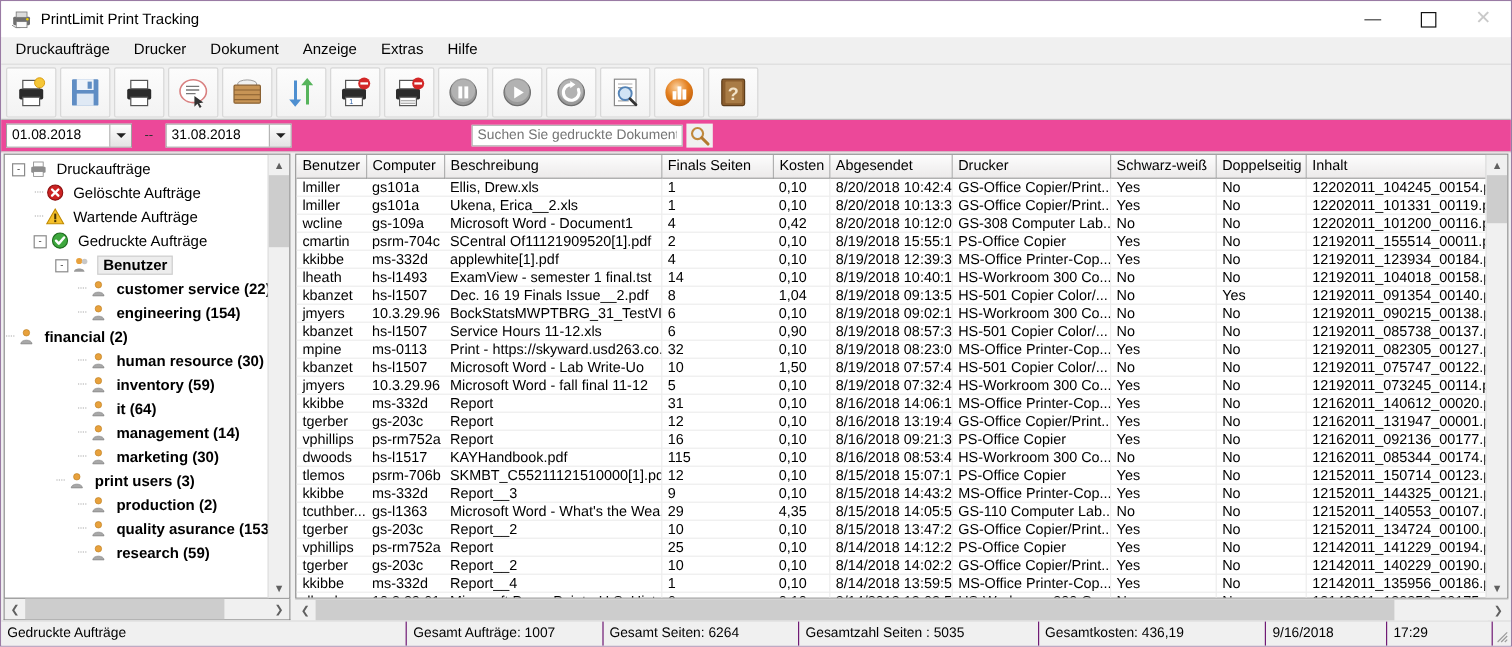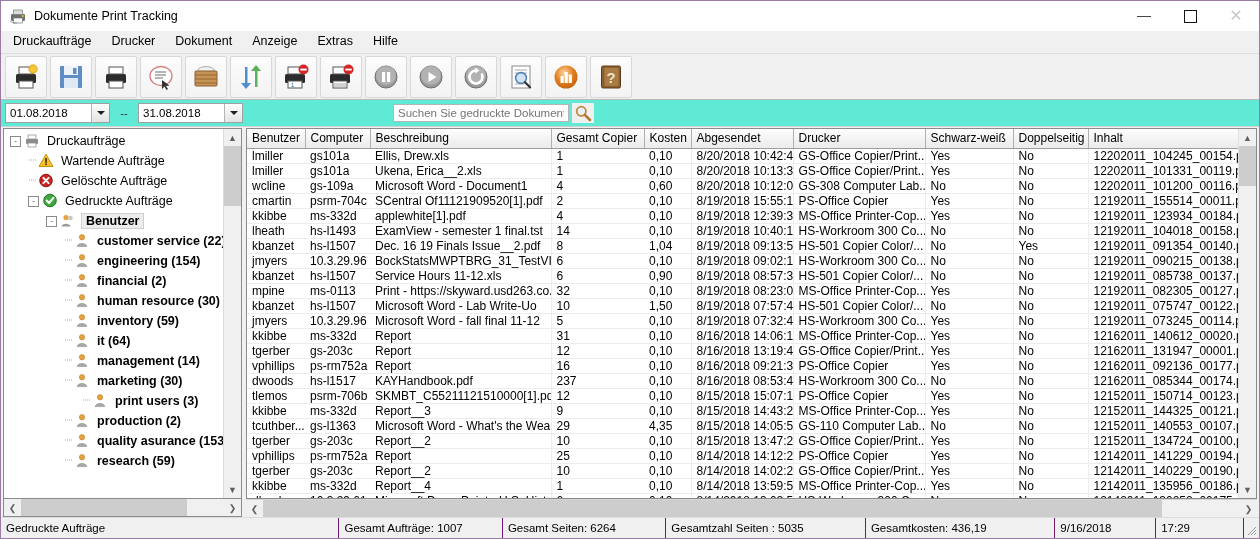--- a/index.html
+++ b/index.html
@@ -103,21 +103,21 @@
     display: flex; align-items: center; justify-content: center;
     background: linear-gradient(#fcfcfc, #f3f3f3);
     border: 1px solid #d8d8d8;
     border-radius: 2px;
     position: relative;
   }
 
   
   .filterbar {
     height: 26px;
-    background: #5eead4;
+    background: #ec4899;
     display: flex;
     align-items: center;
     padding-left: 4px;
     flex: 0 0 auto;
     border-bottom: 1px solid #cfcfcf;
   }
   .date-box {
     display: flex;
     align-items: stretch;
     height: 20px;
@@ -345,21 +345,21 @@
   <div class="titlebar">
     <span class="title-icon">
       <svg width="18" height="18" viewBox="0 0 18 18">
         <rect x="2" y="7" width="14" height="7" rx="1.2" fill="#6f6f6f"></rect>
         <rect x="4.5" y="3" width="9" height="4.5" fill="#dcdcdc" stroke="#7a7a7a" stroke-width=".7"></rect>
         <rect x="4.5" y="11" width="9" height="5" fill="#fbfbfb" stroke="#7a7a7a" stroke-width=".7"></rect>
         <circle cx="13.8" cy="9" r="1" fill="#f0d000"></circle>
         <path d="M1 14 Q4 17 8 16" stroke="#888" stroke-width=".8" fill="none"></path>
       </svg>
     </span>
-    <span class="title-text">Dokumente Print Tracking</span>
+    <span class="title-text">PrintLimit Print Tracking</span>
     <div class="title-buttons">
       <div class="tb-btn">
           <i class="tb-min"></i>
         </div>
       <div class="tb-btn">
           <i class="tb-max"></i>
         </div>
       <div class="tb-btn">
           <span class="tb-close">✕</span>
         </div>
@@ -553,37 +553,37 @@
                   <rect x="4" y="2" width="8" height="4" fill="#fdfdfd" stroke="#8a8a8a" stroke-width=".7"></rect>
                   <rect x="4" y="10" width="8" height="4" fill="#fdfdfd" stroke="#8a8a8a" stroke-width=".7"></rect>
                 </svg></span>
               <span class="label">Druckaufträge</span>
             </div>
             <div class="tree-row" style="padding-left: 24px;">
               <span class="dotline"><svg width="10" height="14" viewBox="0 0 10 14">
                   <line x1="1" y1="7" x2="9" y2="7" stroke="#a9a9a9" stroke-width="1" stroke-dasharray="1 1"></line>
                 </svg></span>
               <span class="tree-ico"><svg width="16" height="15" viewBox="0 0 16 15">
+                  <circle cx="8" cy="7.5" r="6.3" fill="#cc2222" stroke="#8d1010" stroke-width=".9"></circle>
+                  <path d="M5.4 4.9 L10.6 10.1 M10.6 4.9 L5.4 10.1" stroke="#fff" stroke-width="2" stroke-linecap="round"></path>
+                </svg></span>
+              <span class="label">Gelöschte Aufträge</span>
+            </div>
+            <div class="tree-row" style="padding-left: 24px;">
+              <span class="dotline"><svg width="10" height="14" viewBox="0 0 10 14">
+                  <line x1="1" y1="7" x2="9" y2="7" stroke="#a9a9a9" stroke-width="1" stroke-dasharray="1 1"></line>
+                </svg></span>
+              <span class="tree-ico"><svg width="16" height="15" viewBox="0 0 16 15">
                   <path d="M8 1.2 L15 13.5 L1 13.5 Z" fill="#f5c02a" stroke="#c08a00" stroke-width=".9"></path>
                   <rect x="7.2" y="5" width="1.7" height="4.8" fill="#4a3500"></rect>
                   <rect x="7.2" y="10.4" width="1.7" height="1.7" fill="#4a3500"></rect>
                 </svg></span>
               <span class="label">Wartende Aufträge</span>
             </div>
             <div class="tree-row" style="padding-left: 24px;">
-              <span class="dotline"><svg width="10" height="14" viewBox="0 0 10 14">
-                  <line x1="1" y1="7" x2="9" y2="7" stroke="#a9a9a9" stroke-width="1" stroke-dasharray="1 1"></line>
-                </svg></span>
-              <span class="tree-ico"><svg width="16" height="15" viewBox="0 0 16 15">
-                  <circle cx="8" cy="7.5" r="6.3" fill="#cc2222" stroke="#8d1010" stroke-width=".9"></circle>
-                  <path d="M5.4 4.9 L10.6 10.1 M10.6 4.9 L5.4 10.1" stroke="#fff" stroke-width="2" stroke-linecap="round"></path>
-                </svg></span>
-              <span class="label">Gelöschte Aufträge</span>
-            </div>
-            <div class="tree-row" style="padding-left: 24px;">
               <span class="expander">-</span>
               <span class="tree-ico"><svg width="16" height="15" viewBox="0 0 16 15">
                   <circle cx="8" cy="7.5" r="6.3" fill="#3ea83e" stroke="#1e6b1e" stroke-width=".9"></circle>
                   <path d="M4.7 7.6 L7 10 L11.4 4.9" stroke="#fff" stroke-width="2.1" fill="none" stroke-linecap="round" stroke-linejoin="round"></path>
                 </svg></span>
               <span class="label">Gedruckte Aufträge</span>
             </div>
             <div class="tree-row bold" style="padding-left: 42px;">
               <span class="expander">-</span>
               <span class="tree-ico"><svg width="16" height="15" viewBox="0 0 16 15">
@@ -606,81 +606,81 @@
             <div class="tree-row bold" style="padding-left: 60px;">
               <span class="dotline"><svg width="10" height="14" viewBox="0 0 10 14">
                   <line x1="1" y1="7" x2="9" y2="7" stroke="#a9a9a9" stroke-width="1" stroke-dasharray="1 1"></line>
                 </svg></span>
               <span class="tree-ico"><svg width="16" height="15" viewBox="0 0 16 15">
                   <circle cx="8" cy="4.3" r="2.7" fill="#e8a13c" stroke="#b87a1d" stroke-width=".5"></circle>
                   <path d="M3.3 13.6 C3.3 9.4 12.7 9.4 12.7 13.6 Z" fill="#a8a8a8" stroke="#7d7d7d" stroke-width=".5"></path>
                 </svg></span>
               <span class="label">engineering (154)</span>
             </div>
+            <div class="tree-row bold" style="">
+              <span class="dotline"><svg width="10" height="14" viewBox="0 0 10 14">
+                  <line x1="1" y1="7" x2="9" y2="7" stroke="#a9a9a9" stroke-width="1" stroke-dasharray="1 1"></line>
+                </svg></span>
+              <span class="tree-ico"><svg width="16" height="15" viewBox="0 0 16 15">
+                  <circle cx="8" cy="4.3" r="2.7" fill="#e8a13c" stroke="#b87a1d" stroke-width=".5"></circle>
+                  <path d="M3.3 13.6 C3.3 9.4 12.7 9.4 12.7 13.6 Z" fill="#a8a8a8" stroke="#7d7d7d" stroke-width=".5"></path>
+                </svg></span>
+              <span class="label">financial (2)</span>
+            </div>
             <div class="tree-row bold" style="padding-left: 60px;">
               <span class="dotline"><svg width="10" height="14" viewBox="0 0 10 14">
                   <line x1="1" y1="7" x2="9" y2="7" stroke="#a9a9a9" stroke-width="1" stroke-dasharray="1 1"></line>
                 </svg></span>
               <span class="tree-ico"><svg width="16" height="15" viewBox="0 0 16 15">
                   <circle cx="8" cy="4.3" r="2.7" fill="#e8a13c" stroke="#b87a1d" stroke-width=".5"></circle>
                   <path d="M3.3 13.6 C3.3 9.4 12.7 9.4 12.7 13.6 Z" fill="#a8a8a8" stroke="#7d7d7d" stroke-width=".5"></path>
                 </svg></span>
-              <span class="label">financial (2)</span>
+              <span class="label">human resource (30)</span>
             </div>
             <div class="tree-row bold" style="padding-left: 60px;">
               <span class="dotline"><svg width="10" height="14" viewBox="0 0 10 14">
                   <line x1="1" y1="7" x2="9" y2="7" stroke="#a9a9a9" stroke-width="1" stroke-dasharray="1 1"></line>
                 </svg></span>
               <span class="tree-ico"><svg width="16" height="15" viewBox="0 0 16 15">
                   <circle cx="8" cy="4.3" r="2.7" fill="#e8a13c" stroke="#b87a1d" stroke-width=".5"></circle>
                   <path d="M3.3 13.6 C3.3 9.4 12.7 9.4 12.7 13.6 Z" fill="#a8a8a8" stroke="#7d7d7d" stroke-width=".5"></path>
                 </svg></span>
-              <span class="label">human resource (30)</span>
+              <span class="label">inventory (59)</span>
             </div>
             <div class="tree-row bold" style="padding-left: 60px;">
               <span class="dotline"><svg width="10" height="14" viewBox="0 0 10 14">
                   <line x1="1" y1="7" x2="9" y2="7" stroke="#a9a9a9" stroke-width="1" stroke-dasharray="1 1"></line>
                 </svg></span>
               <span class="tree-ico"><svg width="16" height="15" viewBox="0 0 16 15">
                   <circle cx="8" cy="4.3" r="2.7" fill="#e8a13c" stroke="#b87a1d" stroke-width=".5"></circle>
                   <path d="M3.3 13.6 C3.3 9.4 12.7 9.4 12.7 13.6 Z" fill="#a8a8a8" stroke="#7d7d7d" stroke-width=".5"></path>
                 </svg></span>
-              <span class="label">inventory (59)</span>
+              <span class="label">it (64)</span>
             </div>
             <div class="tree-row bold" style="padding-left: 60px;">
               <span class="dotline"><svg width="10" height="14" viewBox="0 0 10 14">
                   <line x1="1" y1="7" x2="9" y2="7" stroke="#a9a9a9" stroke-width="1" stroke-dasharray="1 1"></line>
                 </svg></span>
               <span class="tree-ico"><svg width="16" height="15" viewBox="0 0 16 15">
                   <circle cx="8" cy="4.3" r="2.7" fill="#e8a13c" stroke="#b87a1d" stroke-width=".5"></circle>
                   <path d="M3.3 13.6 C3.3 9.4 12.7 9.4 12.7 13.6 Z" fill="#a8a8a8" stroke="#7d7d7d" stroke-width=".5"></path>
                 </svg></span>
-              <span class="label">it (64)</span>
+              <span class="label">management (14)</span>
             </div>
             <div class="tree-row bold" style="padding-left: 60px;">
               <span class="dotline"><svg width="10" height="14" viewBox="0 0 10 14">
                   <line x1="1" y1="7" x2="9" y2="7" stroke="#a9a9a9" stroke-width="1" stroke-dasharray="1 1"></line>
                 </svg></span>
               <span class="tree-ico"><svg width="16" height="15" viewBox="0 0 16 15">
                   <circle cx="8" cy="4.3" r="2.7" fill="#e8a13c" stroke="#b87a1d" stroke-width=".5"></circle>
                   <path d="M3.3 13.6 C3.3 9.4 12.7 9.4 12.7 13.6 Z" fill="#a8a8a8" stroke="#7d7d7d" stroke-width=".5"></path>
                 </svg></span>
-              <span class="label">management (14)</span>
-            </div>
-            <div class="tree-row bold" style="padding-left: 60px;">
-              <span class="dotline"><svg width="10" height="14" viewBox="0 0 10 14">
-                  <line x1="1" y1="7" x2="9" y2="7" stroke="#a9a9a9" stroke-width="1" stroke-dasharray="1 1"></line>
-                </svg></span>
-              <span class="tree-ico"><svg width="16" height="15" viewBox="0 0 16 15">
-                  <circle cx="8" cy="4.3" r="2.7" fill="#e8a13c" stroke="#b87a1d" stroke-width=".5"></circle>
-                  <path d="M3.3 13.6 C3.3 9.4 12.7 9.4 12.7 13.6 Z" fill="#a8a8a8" stroke="#7d7d7d" stroke-width=".5"></path>
-                </svg></span>
               <span class="label">marketing (30)</span>
             </div>
-            <div class="tree-row bold" style="padding-left: 56px; margin-left: 22px;">
+            <div class="tree-row bold" style="padding-left: 42px;">
               <span class="dotline"><svg width="10" height="14" viewBox="0 0 10 14">
                   <line x1="1" y1="7" x2="9" y2="7" stroke="#a9a9a9" stroke-width="1" stroke-dasharray="1 1"></line>
                 </svg></span>
               <span class="tree-ico"><svg width="16" height="15" viewBox="0 0 16 15">
                   <circle cx="8" cy="4.3" r="2.7" fill="#e8a13c" stroke="#b87a1d" stroke-width=".5"></circle>
                   <path d="M3.3 13.6 C3.3 9.4 12.7 9.4 12.7 13.6 Z" fill="#a8a8a8" stroke="#7d7d7d" stroke-width=".5"></path>
                 </svg></span>
               <span class="label">print users (3)</span>
             </div>
             <div class="tree-row bold" style="padding-left: 60px;">
@@ -745,21 +745,21 @@
                 <col style="width: 132px;">
                 <col style="width: 88px;">
                 <col style="width: 75px;">
                 <col style="width: 150px;">
               </colgroup>
             <thead>
                 <tr id="grid-head">
                   <th>Benutzer</th>
                   <th>Computer</th>
                   <th>Beschreibung</th>
-                  <th>Gesamt Copier</th>
+                  <th>Finals Seiten</th>
                   <th>Kosten</th>
                   <th>Abgesendet</th>
                   <th>Drucker</th>
                   <th>Schwarz-weiß</th>
                   <th>Doppelseitig</th>
                   <th>Inhalt</th>
                 </tr>
               </thead>
             <tbody id="grid-body">
                 <tr>
@@ -784,21 +784,21 @@
                   <td class="sep">GS-Office Copier/Print...</td>
                   <td class="sep">Yes</td>
                   <td class="sep">No</td>
                   <td>12202011_101331_00119.pdf</td>
                 </tr>
                 <tr>
                   <td>wcline</td>
                   <td>gs-109a</td>
                   <td class="sep">Microsoft Word - Document1</td>
                   <td>4</td>
-                  <td class="sep">0,60</td>
+                  <td class="sep">0,42</td>
                   <td class="sep">8/20/2018 10:12:00</td>
                   <td class="sep">GS-308 Computer Lab...</td>
                   <td class="sep">No</td>
                   <td class="sep">No</td>
                   <td>12202011_101200_00116.pdf</td>
                 </tr>
                 <tr>
                   <td>cmartin</td>
                   <td>psrm-704c</td>
                   <td class="sep">SCentral Of11121909520[1].pdf</td>
@@ -939,21 +939,21 @@
                   <td class="sep">8/16/2018 09:21:36</td>
                   <td class="sep">PS-Office Copier</td>
                   <td class="sep">Yes</td>
                   <td class="sep">No</td>
                   <td>12162011_092136_00177.pdf</td>
                 </tr>
                 <tr>
                   <td>dwoods</td>
                   <td>hs-l1517</td>
                   <td class="sep">KAYHandbook.pdf</td>
-                  <td>237</td>
+                  <td>115</td>
                   <td class="sep">0,10</td>
                   <td class="sep">8/16/2018 08:53:44</td>
                   <td class="sep">HS-Workroom 300 Co...</td>
                   <td class="sep">No</td>
                   <td class="sep">No</td>
                   <td>12162011_085344_00174.pdf</td>
                 </tr>
                 <tr>
                   <td>tlemos</td>
                   <td>psrm-706b</td>

